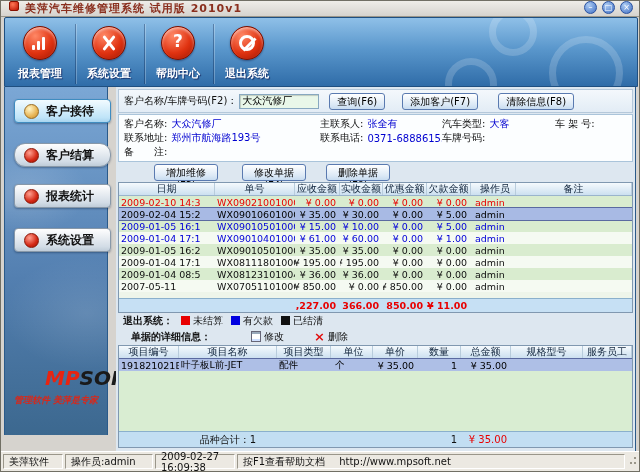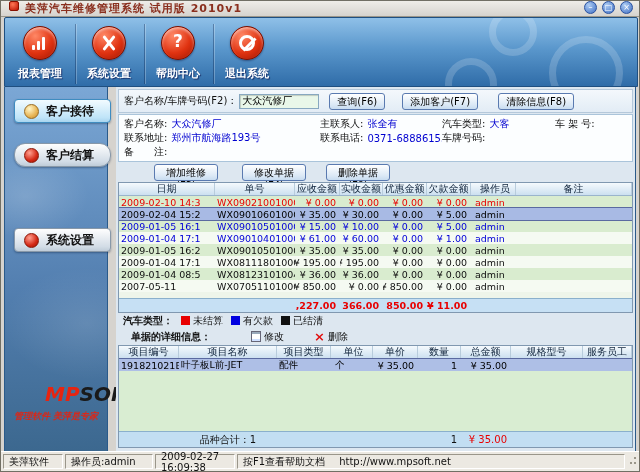--- a/index.html
+++ b/index.html
@@ -32,21 +32,21 @@
   
   .ic-bars{position:absolute;left:8px;bottom:9px;display:flex;align-items:flex-end;gap:2px;}
   .ic-bars i{display:block;width:3px;background:#fff;border-radius:1px;}
   .ic-tool{position:absolute;left:50%;top:50%;width:3px;height:18px;background:#fff;border-radius:2px;}
   .ic-tool.a{transform:translate(-50%,-50%) rotate(38deg);}
   .ic-tool.b{transform:translate(-50%,-50%) rotate(-38deg);}
   .ic-q{position:absolute;left:0;top:4px;width:100%;text-align:center;color:#fff;font-size:17px;font-weight:bold;}
   .ic-no{position:absolute;left:8px;top:8px;width:16px;height:16px;border:3px solid #fff;border-radius:50%;}
   .ic-no:after{content:"";position:absolute;left:-1px;top:5px;width:17px;height:3px;background:#fff;transform:rotate(-45deg);}
   
-  .sidebar{position:absolute;left:3px;top:86px;width:104px;bottom:20px;
+  .sidebar{position:absolute;left:3px;top:86px;width:104px;bottom:36px;
     background:
       radial-gradient(90px 60px at 20% 30%,rgba(255,255,255,.16),rgba(255,255,255,0) 70%),
       radial-gradient(120px 80px at 80% 65%,rgba(255,255,255,.12),rgba(255,255,255,0) 70%),
       linear-gradient(180deg,#7ba7d5 0%,#537fb0 55%,#3c688f 100%);
     border-left:1px solid #2a5a8a;border-right:1px solid #2a5a8a;}
   .nav-btn{position:absolute;left:9px;width:97px;height:24px;display:flex;align-items:center;cursor:pointer;
     background:linear-gradient(180deg,#fefefe,#d2dce6 80%,#bfccd8);border:1px solid #8898a8;border-radius:4px;
     box-shadow:0 1px 2px rgba(0,20,50,.35);}
   .nav-btn.active{background:linear-gradient(180deg,#f2fbff,#bfe4f8 80%,#a8d4ee);border:1px solid #3f8cc0;}
   .nav-ic{width:15px;height:15px;margin:0 7px 0 9px;border-radius:50%;
@@ -187,20 +187,24 @@
 
   <div class="sidebar">
     <div class="nav-btn active" style="top:12px;">
       <span class="nav-ic"></span>
       <span class="nav-lbl">客户接待</span>
     </div>
     <div class="nav-btn" style="top:56px;border-radius:11px;">
       <span class="nav-ic"></span>
       <span class="nav-lbl">客户结算</span>
     </div>
+    <div class="nav-btn" style="top:97px;">
+      <span class="nav-ic"></span>
+      <span class="nav-lbl">报表统计</span>
+    </div>
     <div class="nav-btn" style="top:141px;">
       <span class="nav-ic"></span>
       <span class="nav-lbl">系统设置</span>
     </div>
     <div class="logo">
       <div class="l1"><span class="mp">MP</span><span class="soft">SOFT</span></div>
       <div class="tag">管理软件  美萍是专家</div>
     </div>
   </div>
 
@@ -362,21 +366,21 @@
         <div class="cell oc2 r">¥ 1,227.00</div>
         <div class="cell oc3 r">¥ 366.00</div>
         <div class="cell oc4 r">¥ 850.00</div>
         <div class="cell oc5 r">¥ 11.00</div>
         <div class="cell oc6"></div>
           <div class="cell oc7"></div>
       </div>
     </div>
 
     <div class="legend">
-      <span class="pfx">汽车类型：</span>
+      <span class="pfx">退出系统：</span>
       <span class="lg-sq" style="background: rgb(232, 0, 0);"></span>
         <span>未结算</span>
       <span class="lg-sq" style="background: rgb(0, 0, 224);"></span>
         <span>有欠款</span>
       <span class="lg-sq" style="background: rgb(16, 16, 16);"></span>
         <span>已结清</span>
     </div>
 
     <div class="dhead-line">
       <span class="ttl">单据的详细信息：</span>

